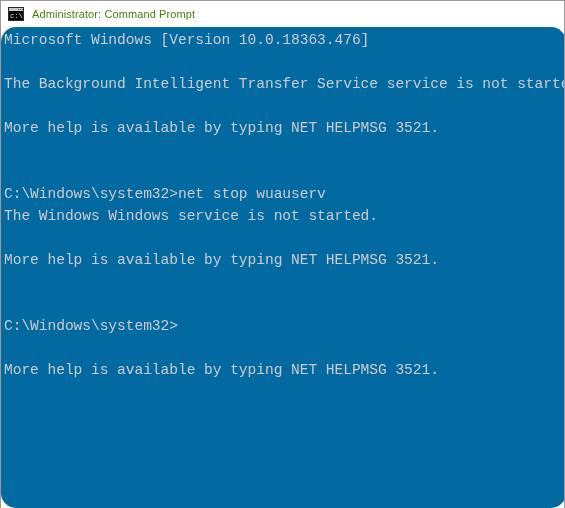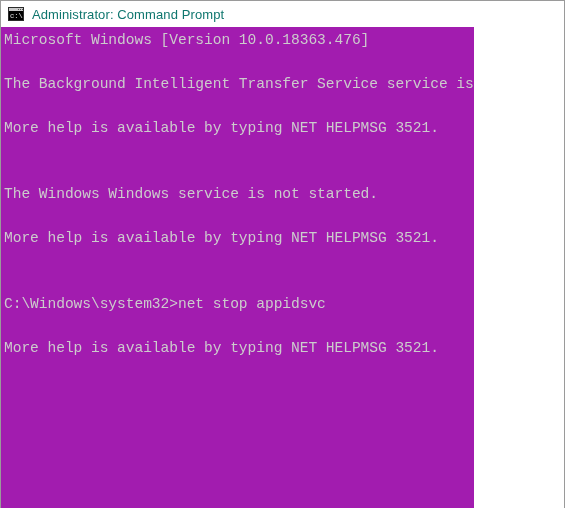--- a/index.html
+++ b/index.html
@@ -46,47 +46,48 @@
     width: 16px;
     height: 16px;
     flex: 0 0 16px;
     position: relative;
     margin-right: 8px;
   }
   .app-icon svg { display: block; }
 
   .title-text {
     font-family: "Liberation Sans", sans-serif;
-    font-size: 13px;
-    color: #0f766e;
+    font-size: 11px;
+    color: #4d7c0f;
     letter-spacing: 0.1px;
     white-space: nowrap;
   }
 
   .titlebar-buttons {
     margin-left: auto;
     display: flex;
     height: 26px;
   }
   .tb-btn {
     width: 0px;
     height: 26px;
   }
 
   
   .console {
     position: absolute;
     top: 26px;
     left: 0;
-    width: 473px;
+    width: 565px;
     bottom: 0;
-    background: #a21caf;
+    background: #0369a1;
     overflow: hidden;
     padding: 2px 0 0 3px;
     box-sizing: border-box;
+    border-radius: 15px;
   }
 
   .console-line {
     font-family: "Liberation Mono", "DejaVu Sans Mono", monospace;
     font-size: 14.6px;
     line-height: 22px;
     height: 22px;
     color: #cccccc;
     white-space: pre;
     letter-spacing: -0.06px;
@@ -121,25 +122,26 @@
   </div>
 
   <div class="console" id="console-output">
       <div class="console-line">Microsoft Windows [Version 10.0.18363.476]</div>
       <div class="console-line blank">&nbsp;</div>
       <div class="console-line">The Background Intelligent Transfer Service service is not started.</div>
       <div class="console-line blank">&nbsp;</div>
       <div class="console-line">More help is available by typing NET HELPMSG 3521.</div>
       <div class="console-line blank">&nbsp;</div>
       <div class="console-line blank">&nbsp;</div>
+      <div class="console-line">C:\Windows\system32&gt;net stop wuauserv</div>
       <div class="console-line">The Windows Windows service is not started.</div>
       <div class="console-line blank">&nbsp;</div>
       <div class="console-line">More help is available by typing NET HELPMSG 3521.</div>
       <div class="console-line blank">&nbsp;</div>
       <div class="console-line blank">&nbsp;</div>
-      <div class="console-line">C:\Windows\system32&gt;net stop appidsvc</div>
+      <div class="console-line">C:\Windows\system32&gt;</div>
       <div class="console-line blank">&nbsp;</div>
       <div class="console-line">More help is available by typing NET HELPMSG 3521.</div>
       <div class="console-line blank">&nbsp;</div>
       <div class="console-line blank">&nbsp;</div>
     </div>
 
 </div>
 
 </body></html>

